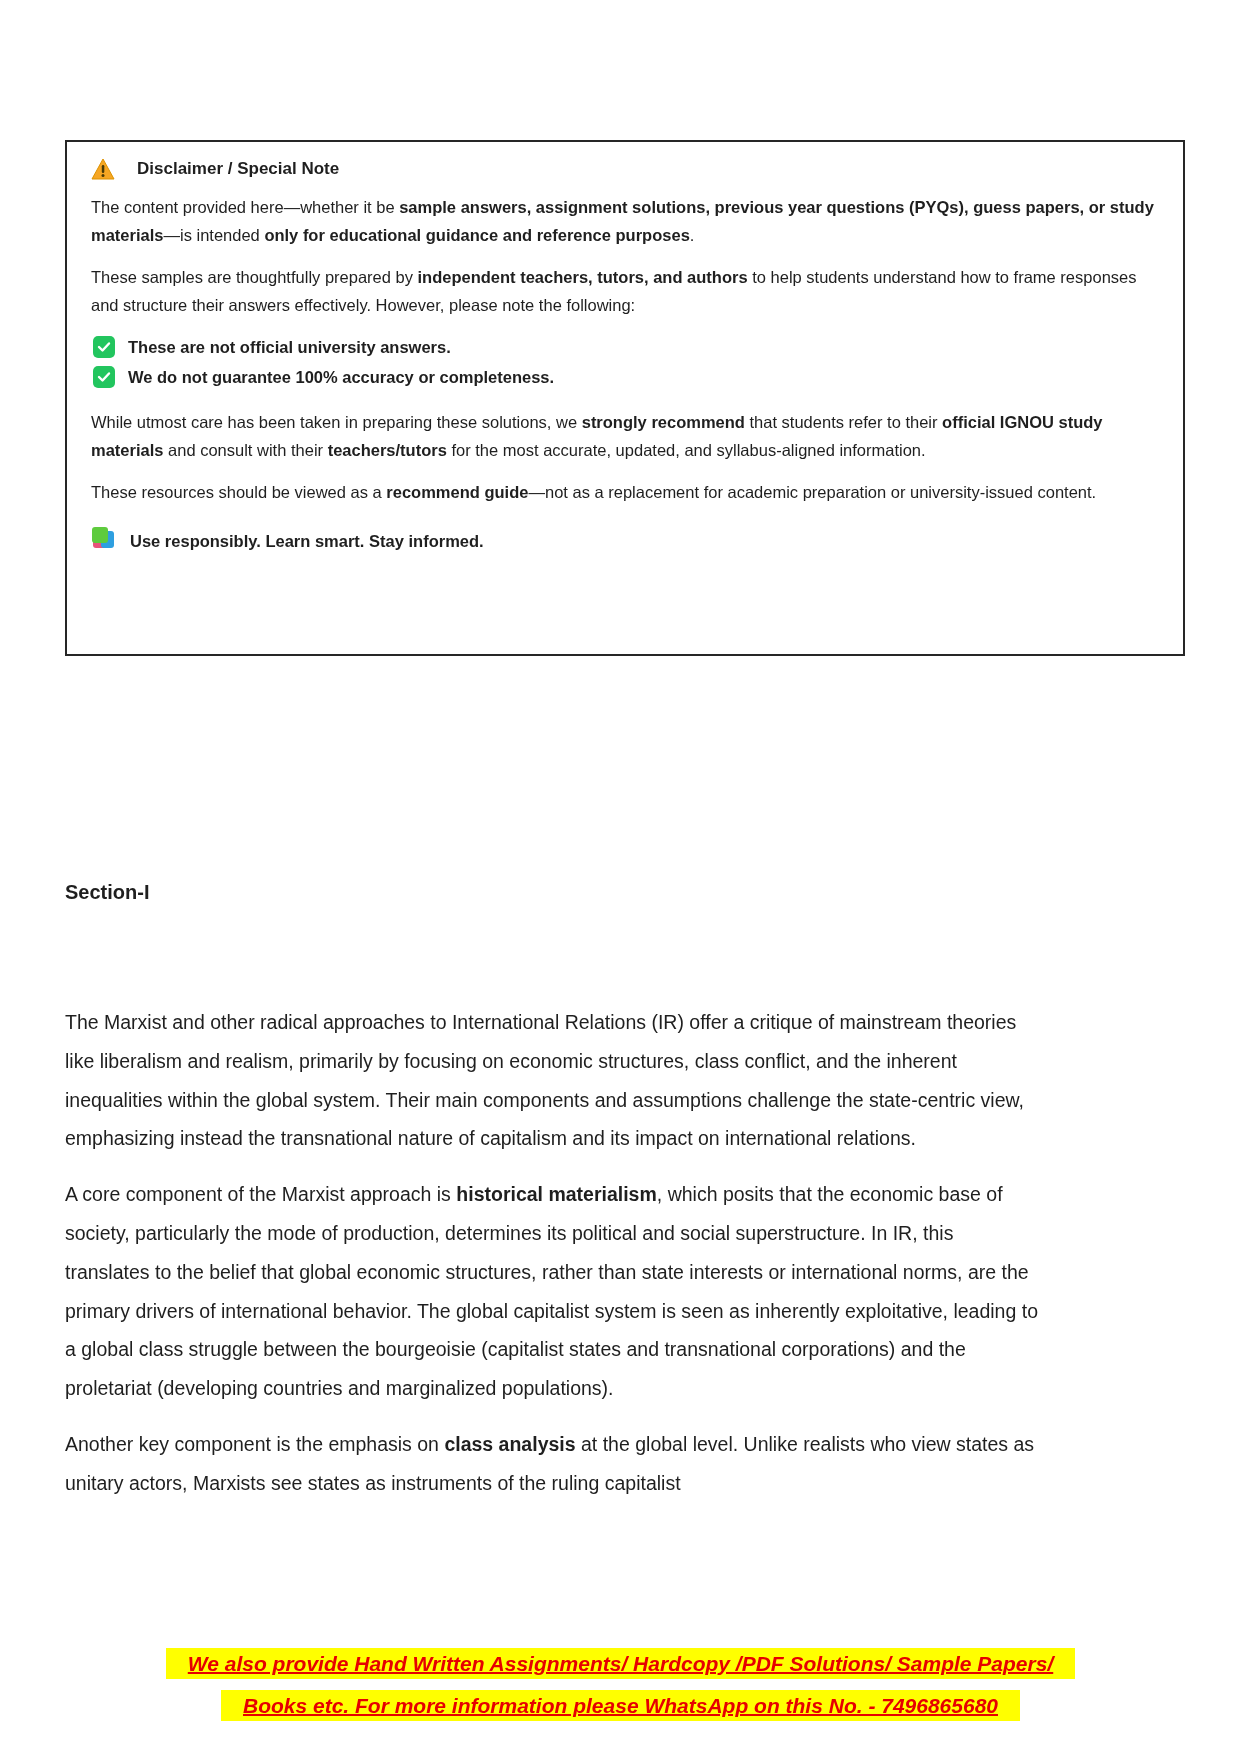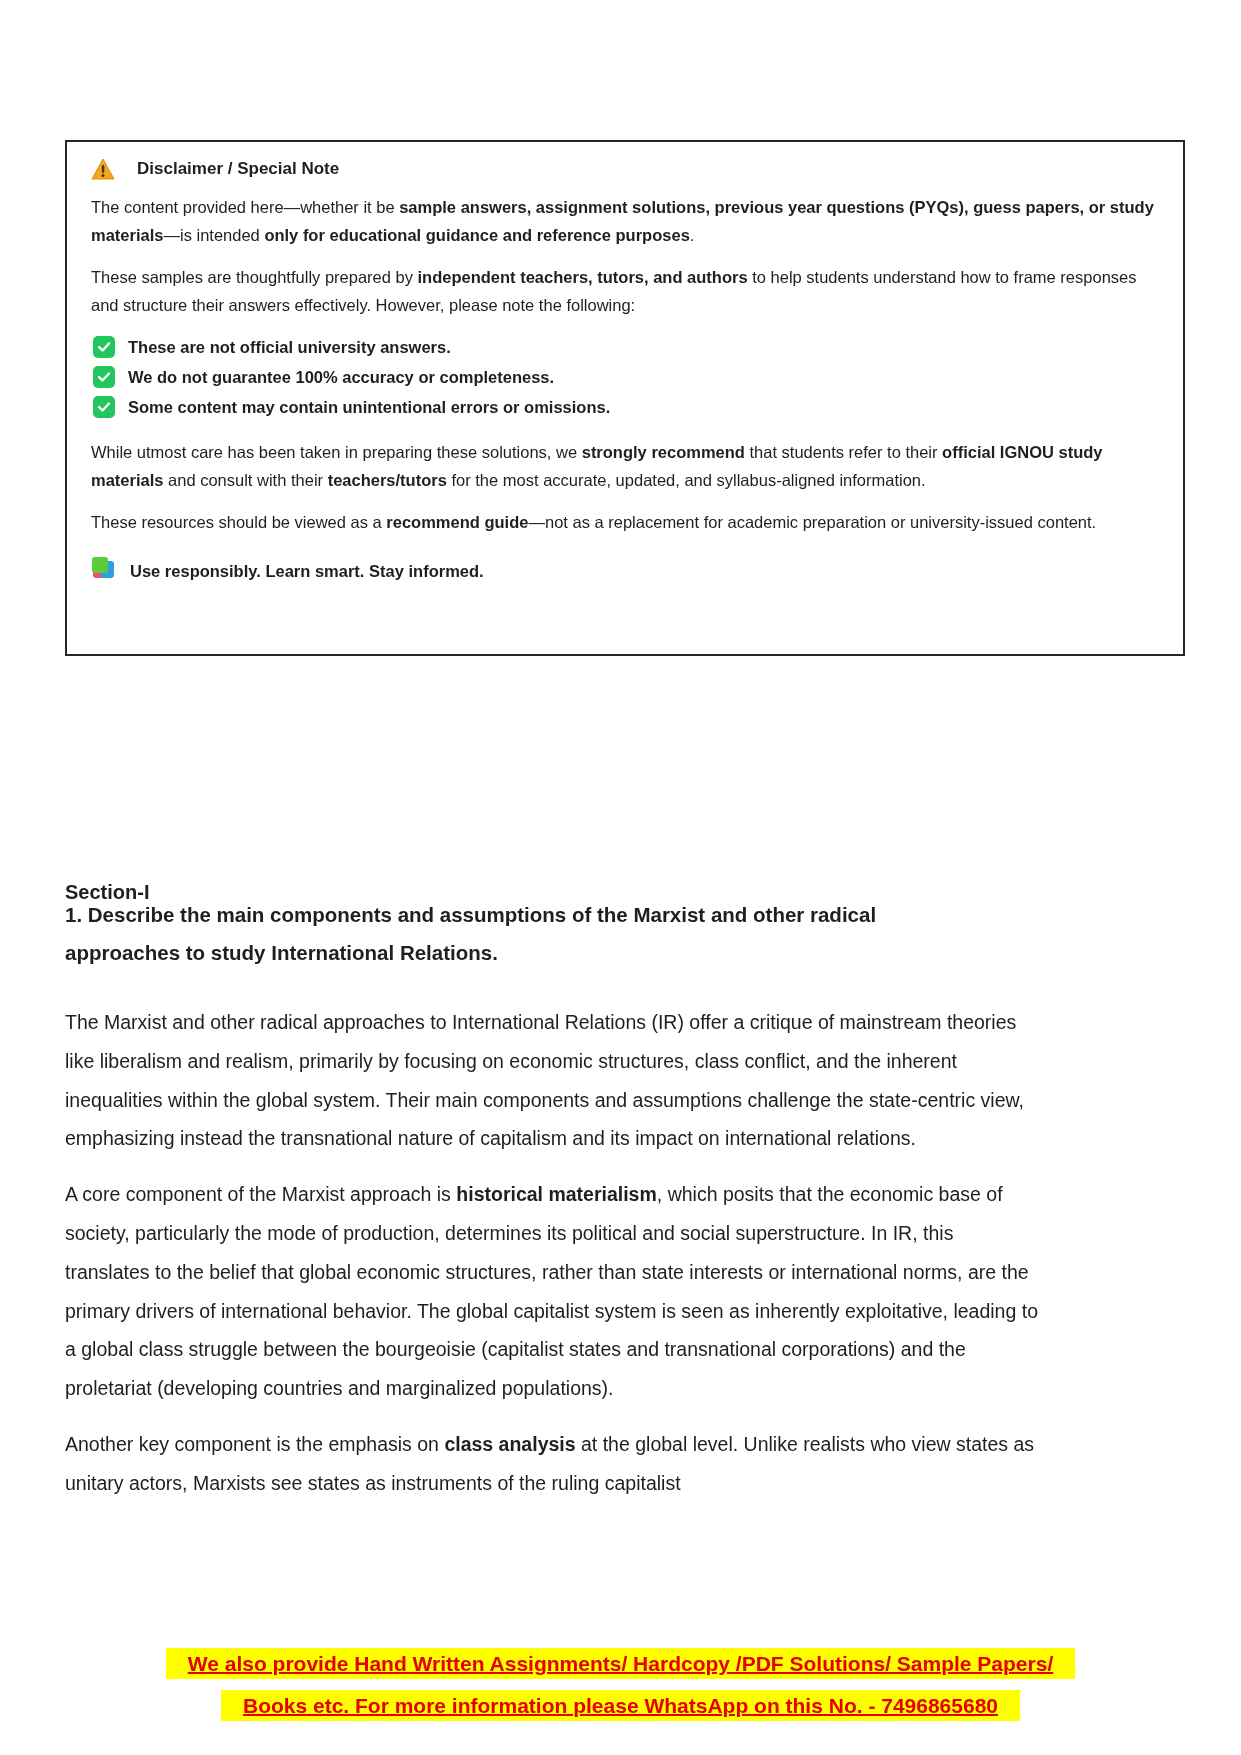--- a/index.html
+++ b/index.html
@@ -115,20 +115,21 @@
     left: 0;
     top: 1644px;
     width: 1241px;
     text-align: center;
   }
   .promo-line { line-height: 40px; }
   .promo-text {
     background: #ffff00;
     color: #e60000;
     font-weight: 700;
+    font-style: italic;
     font-size: 21px;
     text-decoration: underline;
     text-decoration-thickness: 2px;
     padding: 4px 22px;
   }
 </style>
 </head>
 <body>
 
 <div class="page">
@@ -158,46 +159,37 @@
         <span class="check-label">These are not official university answers.</span>
       </div>
       <div class="check-item">
         <span class="check-icon">
           <svg width="14" height="12" viewBox="0 0 14 12">
               <polyline points="2,6 5.5,9.5 12,2.5" fill="none" stroke="#ffffff" stroke-width="2.4" stroke-linecap="round" stroke-linejoin="round"></polyline>
             </svg>
         </span>
         <span class="check-label">We do not guarantee 100% accuracy or completeness.</span>
       </div>
-      <div class="check-item">
-        <span class="check-icon">
-          <svg width="14" height="12" viewBox="0 0 14 12">
-              <polyline points="2,6 5.5,9.5 12,2.5" fill="none" stroke="#ffffff" stroke-width="2.4" stroke-linecap="round" stroke-linejoin="round"></polyline>
-            </svg>
-        </span>
-        <span class="check-label">Some content may contain unintentional errors or omissions.</span>
-      </div>
     </div>
 
     <p class="disc-para"><span>While utmost care has been taken in preparing these solutions, we </span><b>strongly recommend</b><span> that students refer to their </span><b>official IGNOU study materials</b><span> and consult with their </span><b>teachers/tutors</b><span> for the most accurate, updated, and syllabus-aligned information.</span></p>
     <p class="disc-para"><span>These resources should be viewed as a </span><b>recommend guide</b><span>—not as a replacement for academic preparation or university-issued content.</span></p>
 
     <div class="disc-footer">
       <span class="books-icon">
         <i class="bk bk-pink"></i>
           <i class="bk bk-blue"></i>
           <i class="bk bk-green"></i>
       </span>
       <span class="disc-footer-text">Use responsibly. Learn smart. Stay informed.</span>
     </div>
   </div>
 
   <h2 class="section-heading">Section-I</h2>
 
-  <h3 class="question-heading">1. Describe the main components and assumptions of the Marxist and other radical approaches to study International Relations.</h3>
 
   <div class="answer">
     <p><span>The Marxist and other radical approaches to International Relations (IR) offer a critique of mainstream theories like liberalism and realism, primarily by focusing on economic structures, class conflict, and the inherent inequalities within the global system. Their main components and assumptions challenge the state-centric view, emphasizing instead the transnational nature of capitalism and its impact on international relations.</span></p>
     <p><span>A core component of the Marxist approach is </span><b>historical materialism</b><span>, which posits that the economic base of society, particularly the mode of production, determines its political and social superstructure. In IR, this translates to the belief that global economic structures, rather than state interests or international norms, are the primary drivers of international behavior. The global capitalist system is seen as inherently exploitative, leading to a global class struggle between the bourgeoisie (capitalist states and transnational corporations) and the proletariat (developing countries and marginalized populations).</span></p>
     <p><span>Another key component is the emphasis on </span><b>class analysis</b><span> at the global level. Unlike realists who view states as unitary actors, Marxists see states as instruments of the ruling capitalist</span></p>
   </div>
 
   <div class="promo">
     <div class="promo-line">
       <span class="promo-text">We also provide Hand Written Assignments/ Hardcopy /PDF Solutions/ Sample Papers/</span>

